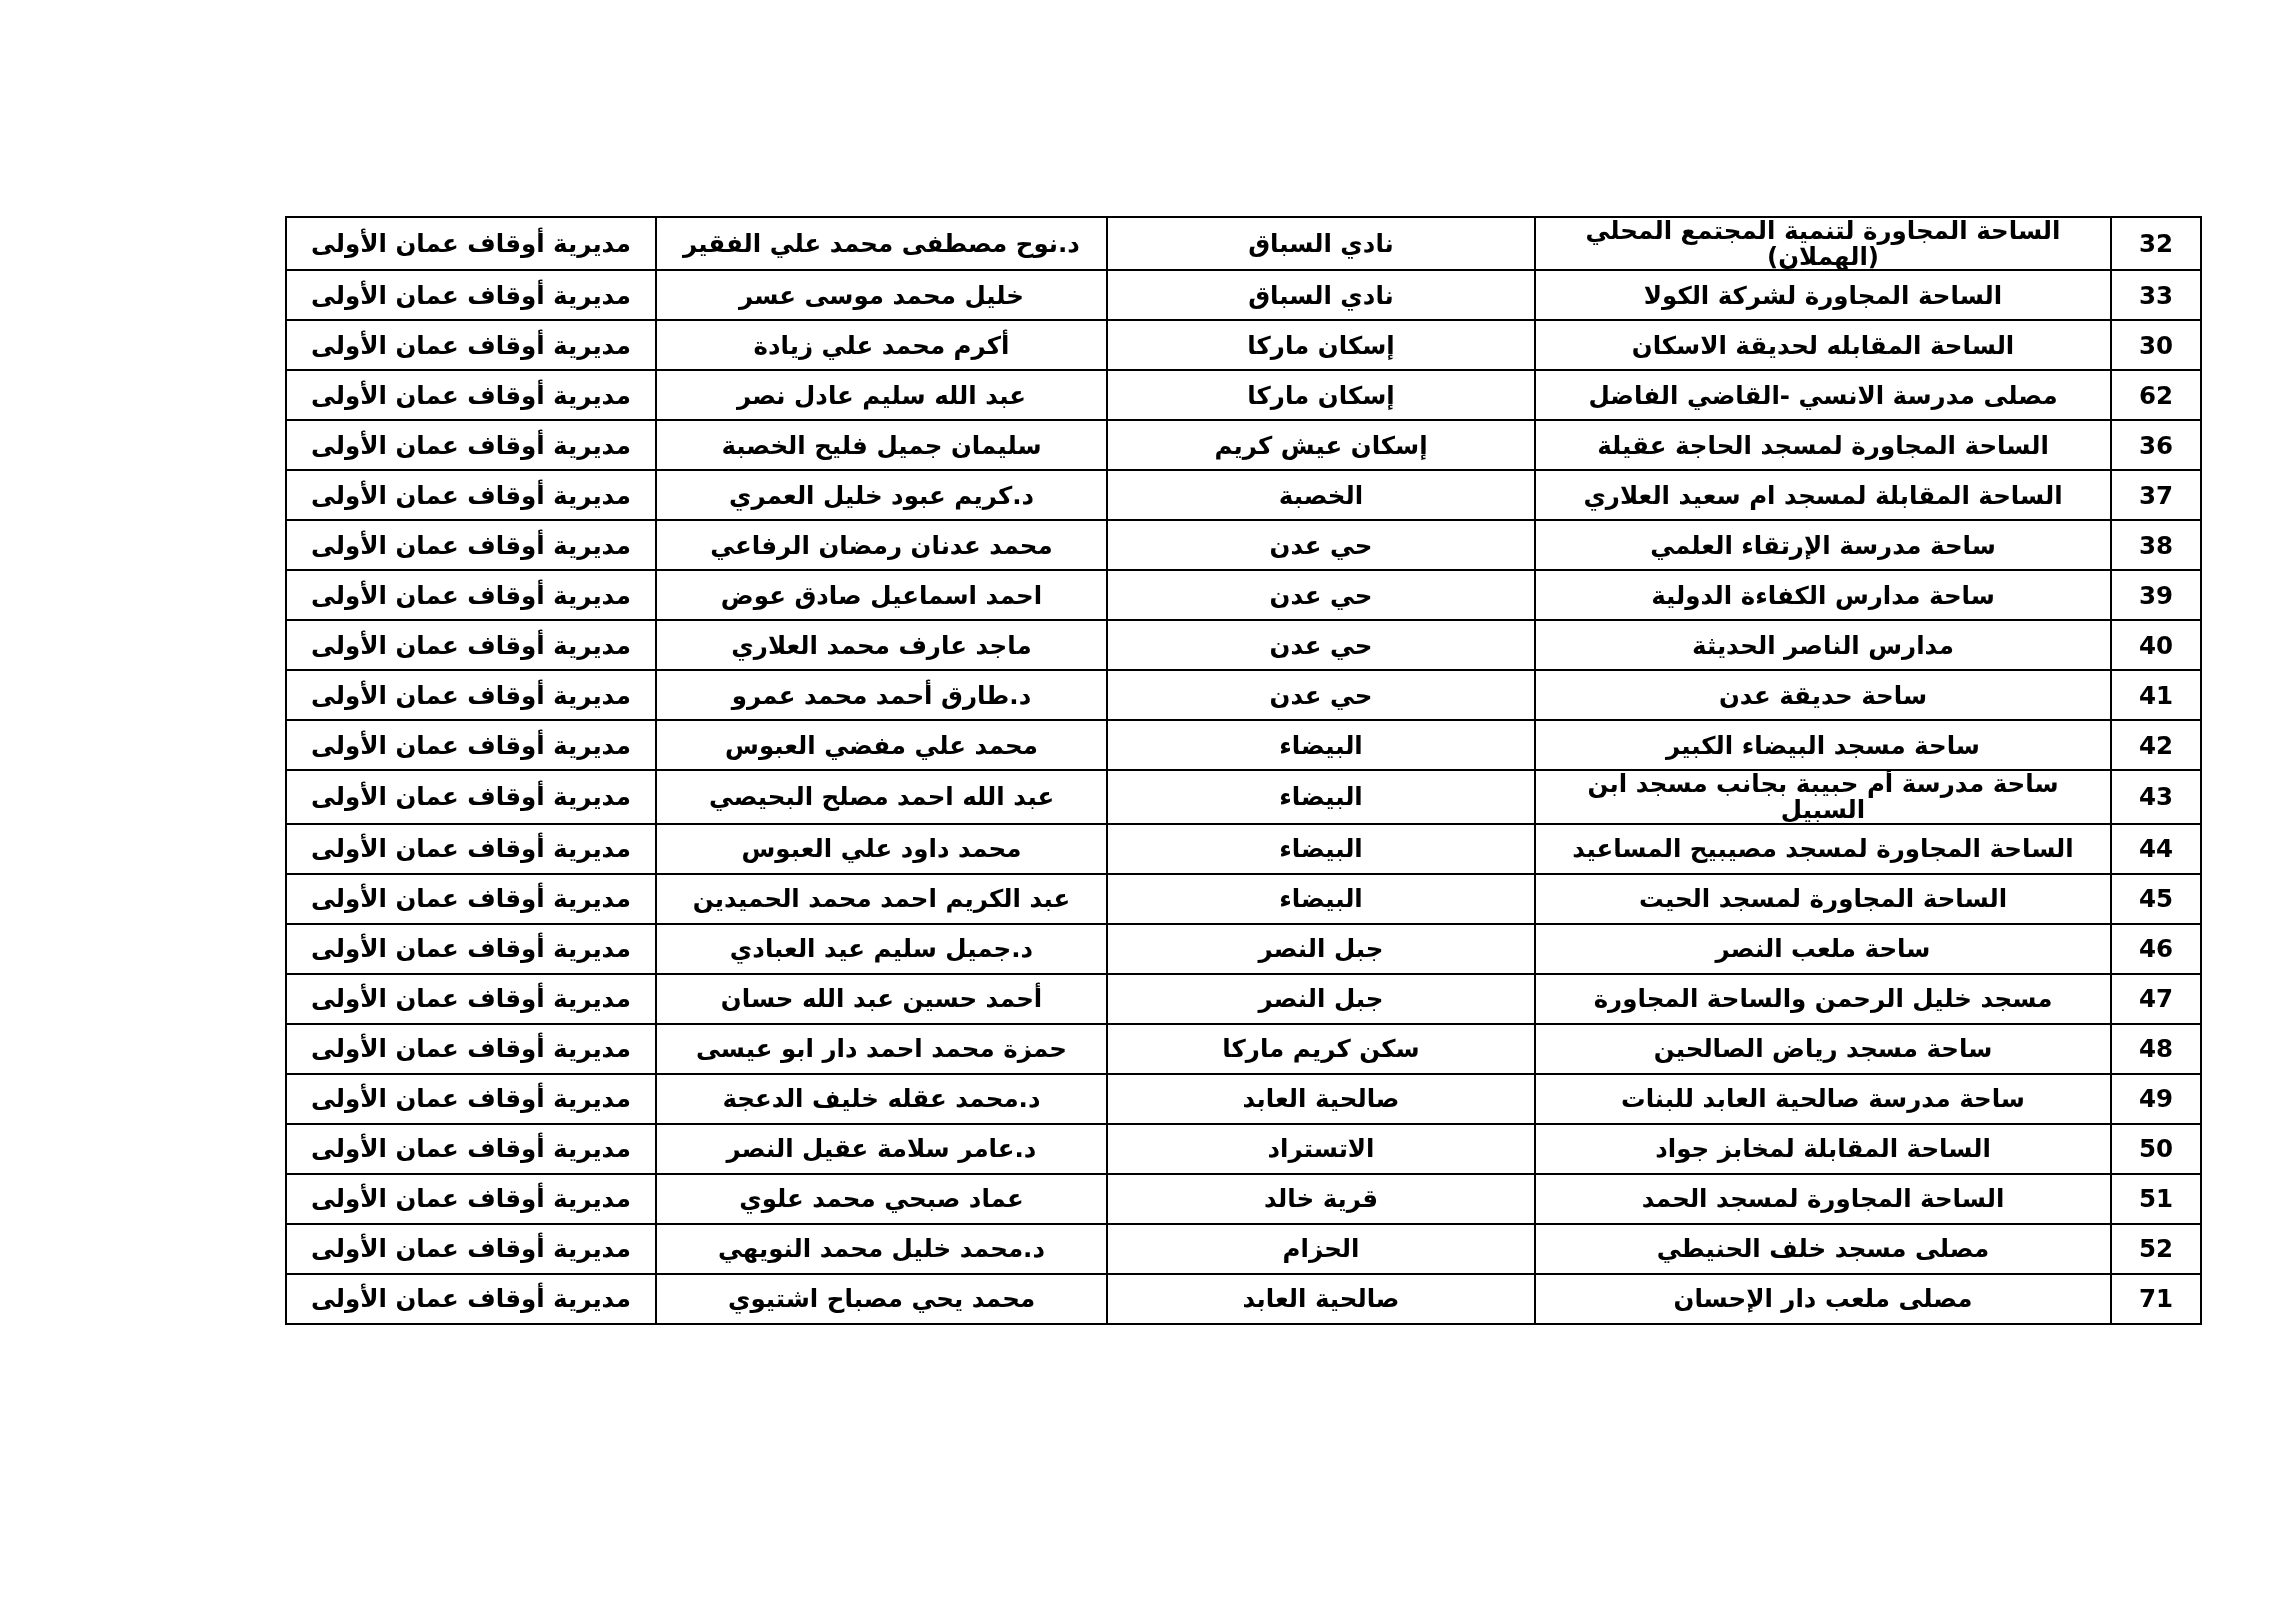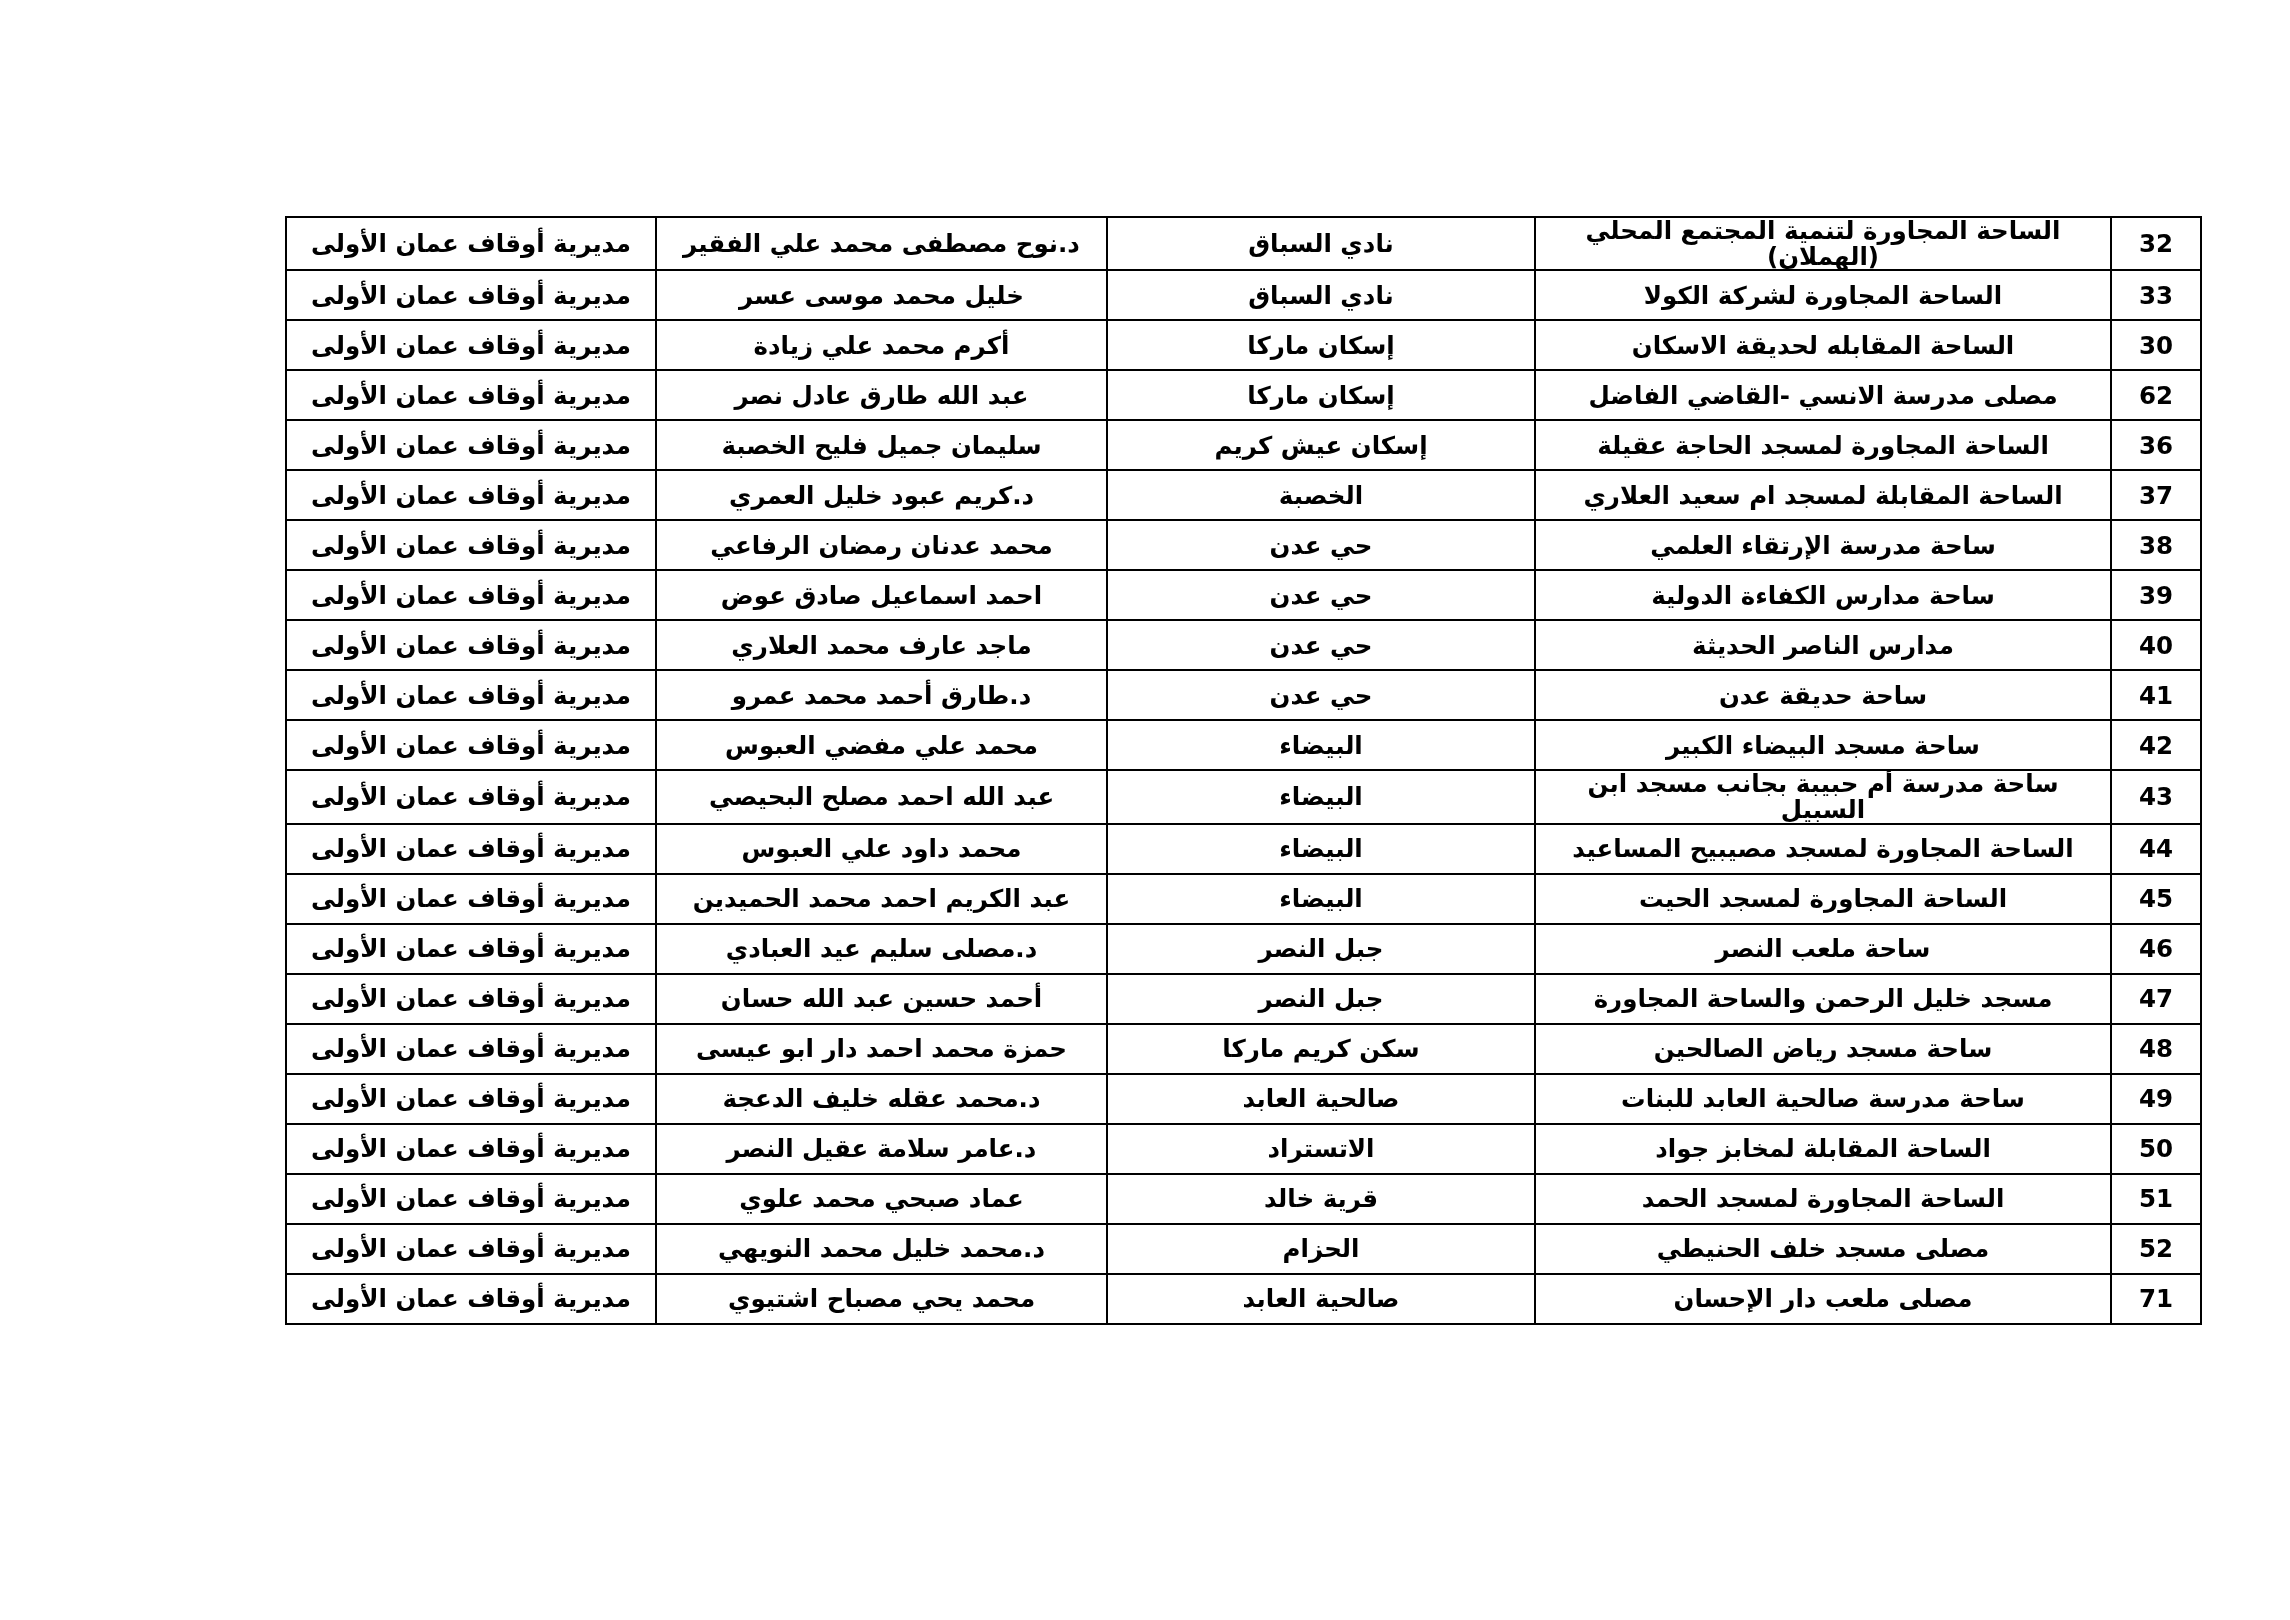--- a/index.html
+++ b/index.html
@@ -78,21 +78,21 @@
           <td class="c-num">30</td>
           <td class="c-location">الساحة المقابله لحديقة الاسكان</td>
           <td class="c-area">إسكان ماركا</td>
           <td class="c-name">أكرم محمد علي زيادة</td>
           <td class="c-directorate">مديرية أوقاف عمان الأولى</td>
         </tr>
         <tr>
           <td class="c-num">62</td>
           <td class="c-location">مصلى مدرسة الانسي -القاضي الفاضل</td>
           <td class="c-area">إسكان ماركا</td>
-          <td class="c-name">عبد الله طارق عادل نصر</td>
+          <td class="c-name">عبد الله سليم عادل نصر</td>
           <td class="c-directorate">مديرية أوقاف عمان الأولى</td>
         </tr>
         <tr>
           <td class="c-num">36</td>
           <td class="c-location">الساحة المجاورة لمسجد الحاجة عقيلة</td>
           <td class="c-area">إسكان عيش كريم</td>
           <td class="c-name">سليمان جميل فليح الخصبة</td>
           <td class="c-directorate">مديرية أوقاف عمان الأولى</td>
         </tr>
         <tr>
@@ -155,21 +155,21 @@
           <td class="c-num">45</td>
           <td class="c-location">الساحة المجاورة لمسجد الحيت</td>
           <td class="c-area">البيضاء</td>
           <td class="c-name">عبد الكريم احمد محمد الحميدين</td>
           <td class="c-directorate">مديرية أوقاف عمان الأولى</td>
         </tr>
         <tr>
           <td class="c-num">46</td>
           <td class="c-location">ساحة ملعب النصر</td>
           <td class="c-area">جبل النصر</td>
-          <td class="c-name">د.مصلى سليم عيد العبادي</td>
+          <td class="c-name">د.جميل سليم عيد العبادي</td>
           <td class="c-directorate">مديرية أوقاف عمان الأولى</td>
         </tr>
         <tr>
           <td class="c-num">47</td>
           <td class="c-location">مسجد خليل الرحمن والساحة المجاورة</td>
           <td class="c-area">جبل النصر</td>
           <td class="c-name">أحمد حسين عبد الله حسان</td>
           <td class="c-directorate">مديرية أوقاف عمان الأولى</td>
         </tr>
         <tr>

